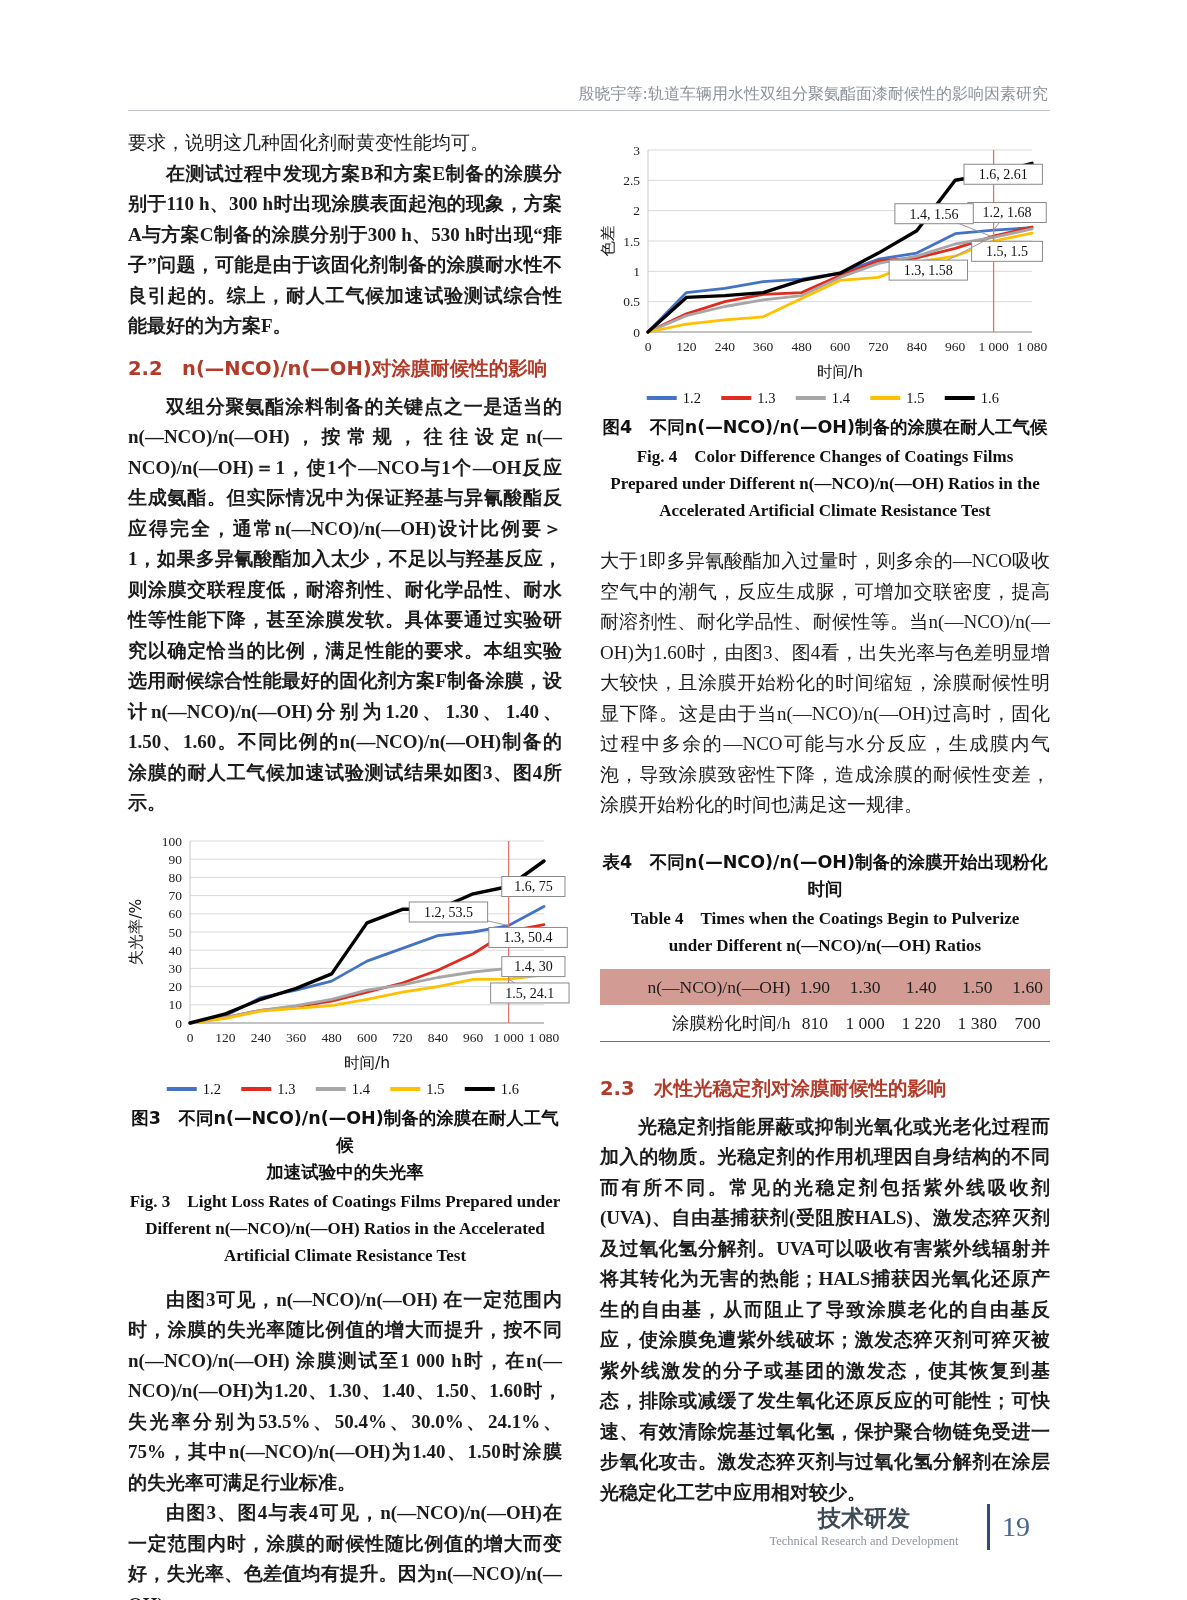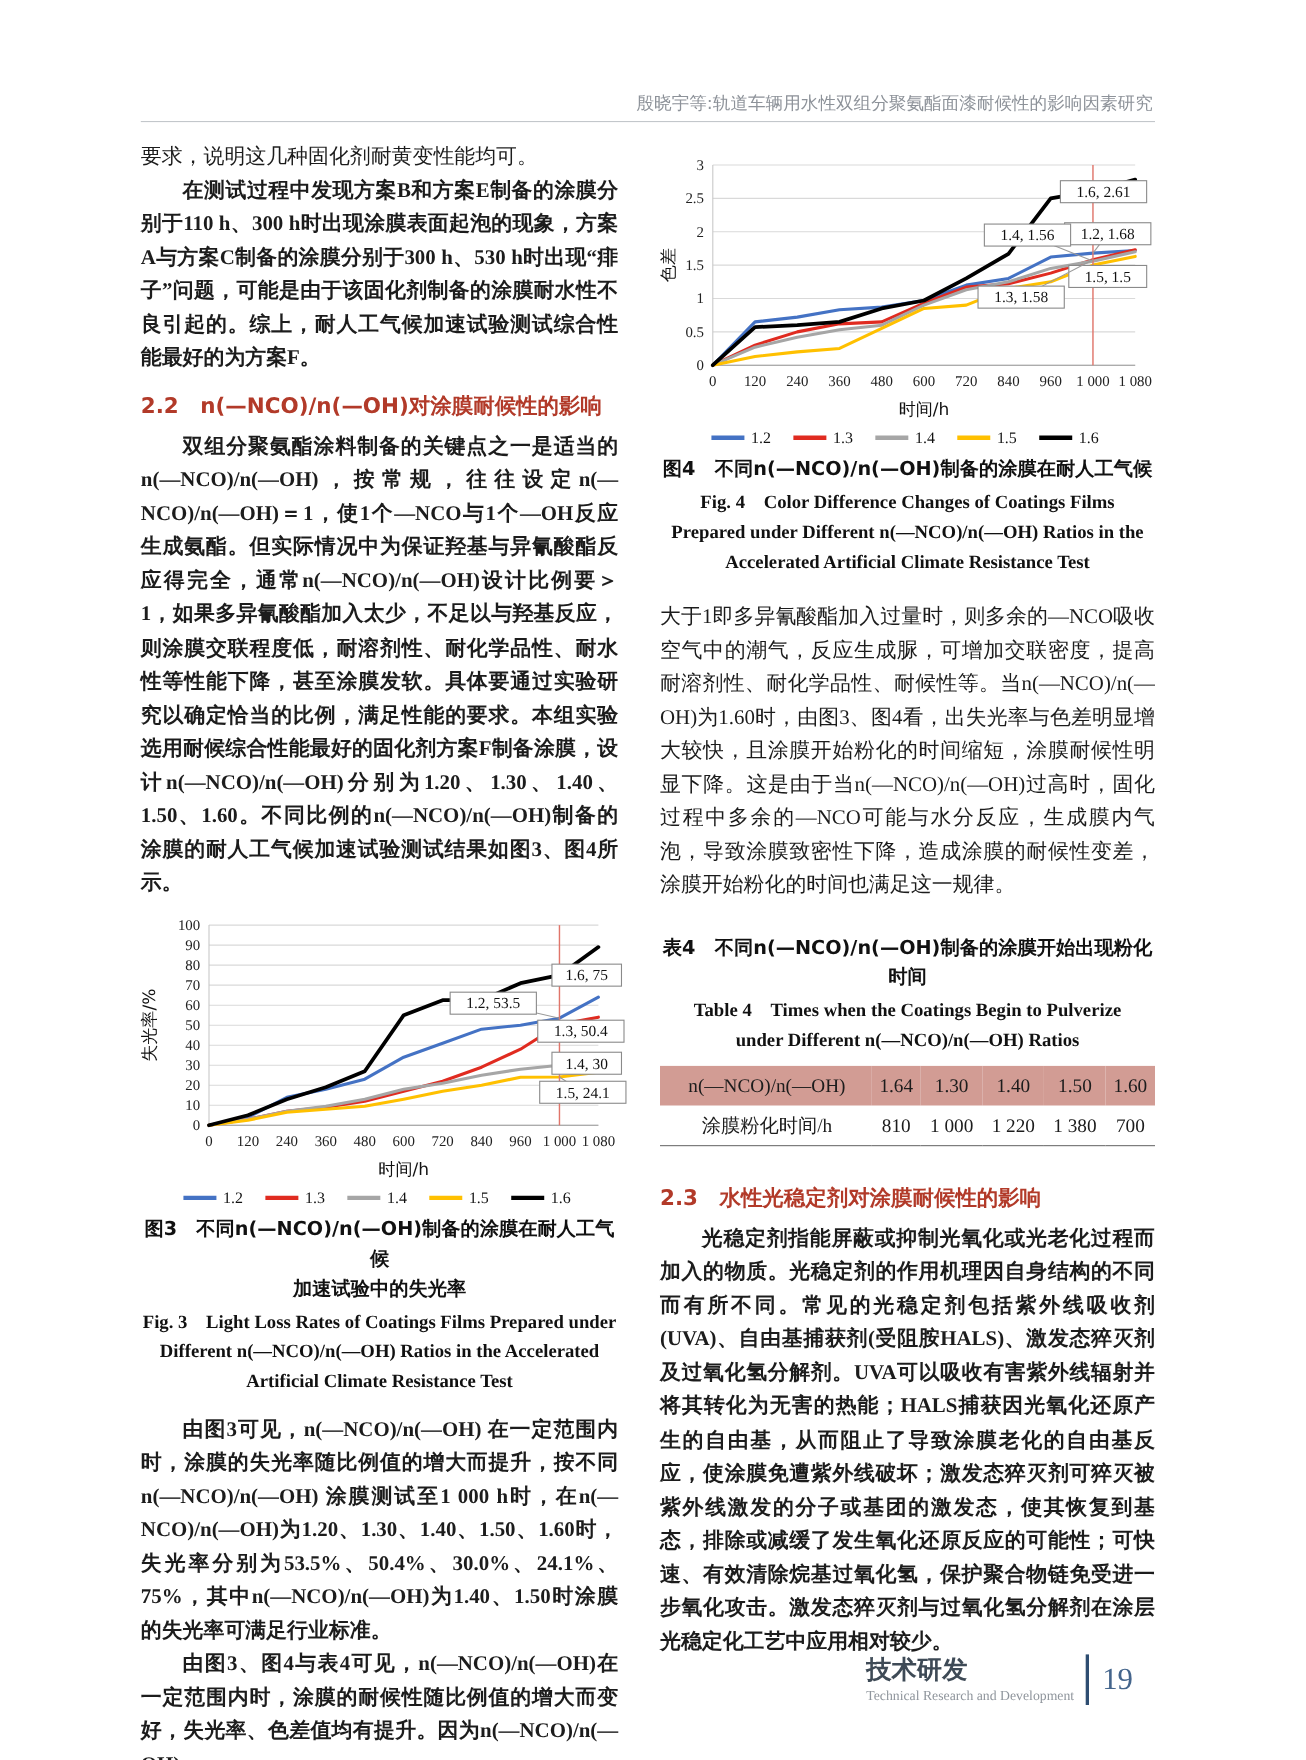--- a/index.html
+++ b/index.html
@@ -16,25 +16,25 @@
   p.ind{text-indent:2em;font-weight:bold;}
   .sec-heading{margin:12px 0 8px 0;font-family:"DejaVu Sans","Liberation Sans",sans-serif;
         font-weight:bold;font-size:19.5px;color:#b23a29;line-height:30px;}
   .chart{margin:6px 0 0 0;}
   .chart svg{overflow:visible;display:block;}
   .caption{margin:8px 0 2px 0;text-align:center;font-weight:bold;white-space:pre-line;}
   .caption-zh{font-family:"DejaVu Sans","Liberation Sans",sans-serif;font-size:17.5px;line-height:27px;color:#111;text-align:center;}
   .caption-en{font-family:"Liberation Serif","DejaVu Serif",serif;font-size:17px;line-height:27px;color:#111;margin-top:2px;} .spacer-14{height:14px;} .spacer-20{height:20px;}
   table.t4{border-collapse:collapse;width:100%;margin-top:10px;font-size:17.5px;}
   table.t4 td{padding:6px 2px;text-align:center;line-height:24px;}
-  table.t4 td:first-child{text-align:center;padding-left:4px;}
+  table.t4 td:first-child{text-align:right;padding-left:4px;}
   table.t4 tr.hdr td{background:#d29c94;}
   table.t4 tr.dat td{border-bottom:1.6px solid #6f6f6f;}
   .footer{position:absolute;right:128px;bottom:50px;display:flex;align-items:center;}
-  .footer .zh-block{text-align:left;margin-right:10px;}
+  .footer .zh-block{text-align:center;margin-right:28px;}
   .footer .zh{font-family:"DejaVu Sans","Liberation Sans",sans-serif;font-weight:bold;
         font-size:23px;color:#3e4a56;line-height:24px;}
   .footer .en{font-family:"Liberation Serif","DejaVu Serif",serif;font-size:12.5px;color:#8f959c;margin-top:4px;}
   .footer .bar{width:3.5px;height:46px;background:#2e4d71;margin-right:12px;}
   .footer .num{font-family:"Liberation Serif","DejaVu Serif",serif;font-size:28px;color:#44658c;}
 </style>
 </head>
 <body>
 
 <div class="page">
@@ -204,21 +204,21 @@
       <p class="para">大于1即多异氰酸酯加入过量时，则多余的—NCO吸收空气中的潮气，反应生成脲，可增加交联密度，提高耐溶剂性、耐化学品性、耐候性等。当n(—NCO)/n(—OH)为1.60时，由图3、图4看，出失光率与色差明显增大较快，且涂膜开始粉化的时间缩短，涂膜耐候性明显下降。这是由于当n(—NCO)/n(—OH)过高时，固化过程中多余的—NCO可能与水分反应，生成膜内气泡，导致涂膜致密性下降，造成涂膜的耐候性变差，涂膜开始粉化的时间也满足这一规律。</p>
       <div class="spacer-20"></div>
       <div class="caption caption-zh">表4　不同n(—NCO)/n(—OH)制备的涂膜开始出现粉化
 时间</div>
       <div class="caption caption-en">Table 4　Times when the Coatings Begin to Pulverize
 under Different n(—NCO)/n(—OH) Ratios</div>
       <table class="t4">
         <tbody>
             <tr class="hdr">
               <td>n(—NCO)/n(—OH)</td>
-              <td>1.64</td>
+              <td>1.90</td>
               <td>1.30</td>
               <td>1.40</td>
               <td>1.50</td>
               <td>1.60</td>
             </tr>
             <tr class="dat">
               <td>涂膜粉化时间/h</td>
               <td>810</td>
               <td>1 000</td>
               <td>1 220</td>

